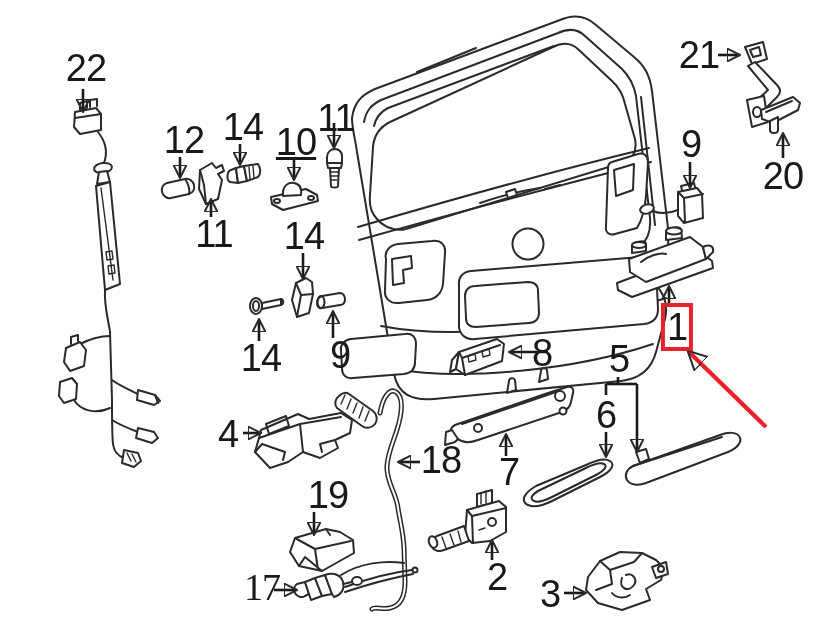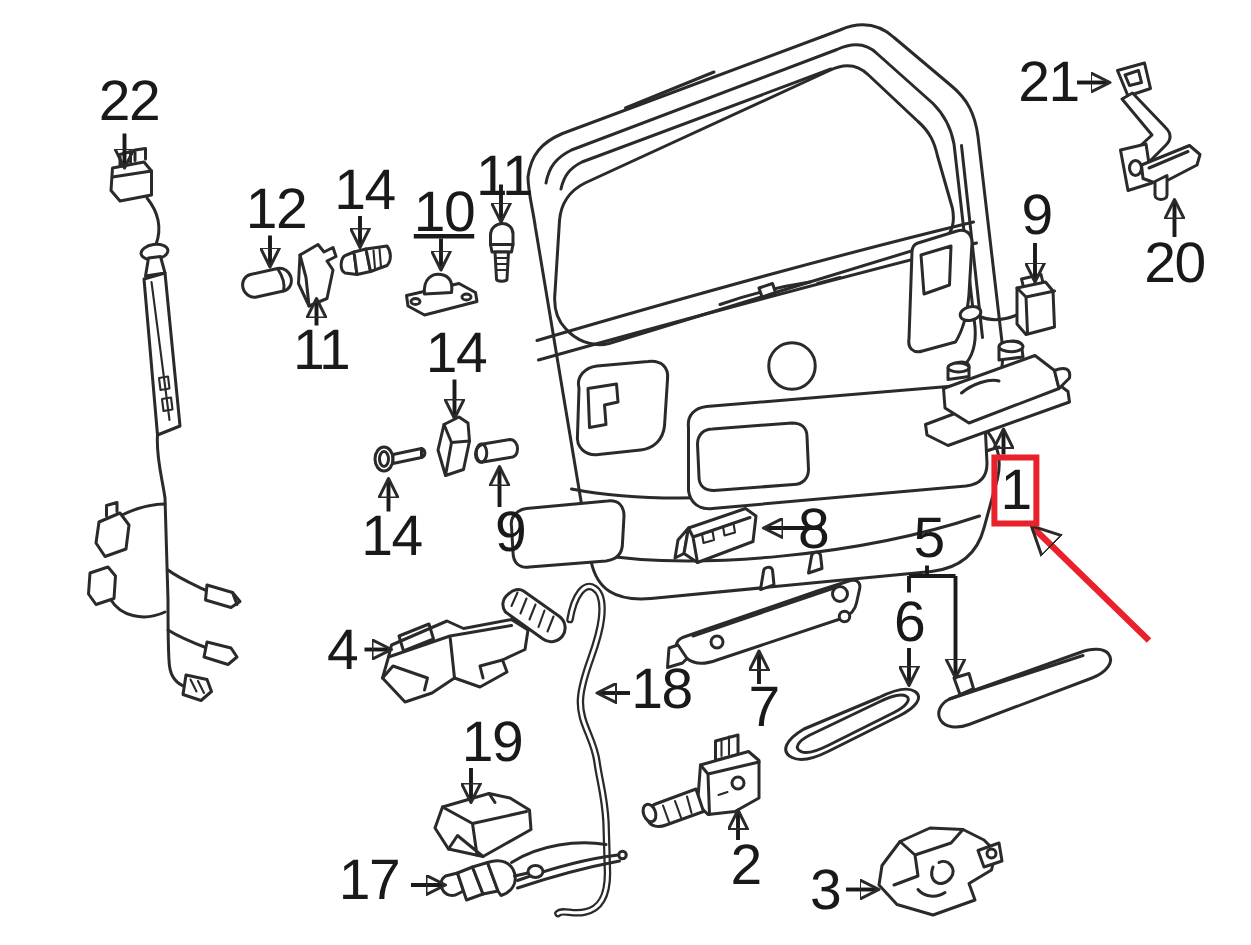--- a/index.html
+++ b/index.html
@@ -298,18 +298,18 @@
       <div class="callout" style="left: 783px; top: 176px;">20</div>
       <div class="callout" style="left: 691px; top: 144px;">9</div>
       <div class="callout highlighted" style="left: 677px; top: 327px;">1</div>
       <div class="callout" style="left: 542px; top: 353px;">8</div>
       <div class="callout" style="left: 619px; top: 359px;">5</div>
       <div class="callout" style="left: 606px; top: 415px;">6</div>
       <div class="callout" style="left: 509px; top: 472px;">7</div>
       <div class="callout" style="left: 228px; top: 434px;">4</div>
       <div class="callout" style="left: 441px; top: 460px;">18</div>
       <div class="callout" style="left: 318px; top: 495px; margin-left: 10px;">19</div>
-      <div class="callout" style="left: 246px; top: 587px;">17</div>
+      <div class="callout" style="left: 262px; top: 587px; font-family: Liberation Serif, serif;">17</div>
       <div class="callout" style="left: 497px; top: 577px;">2</div>
       <div class="callout" style="left: 550px; top: 594px;">3</div>
     </div>
 
 </div>
 
 </body></html>

